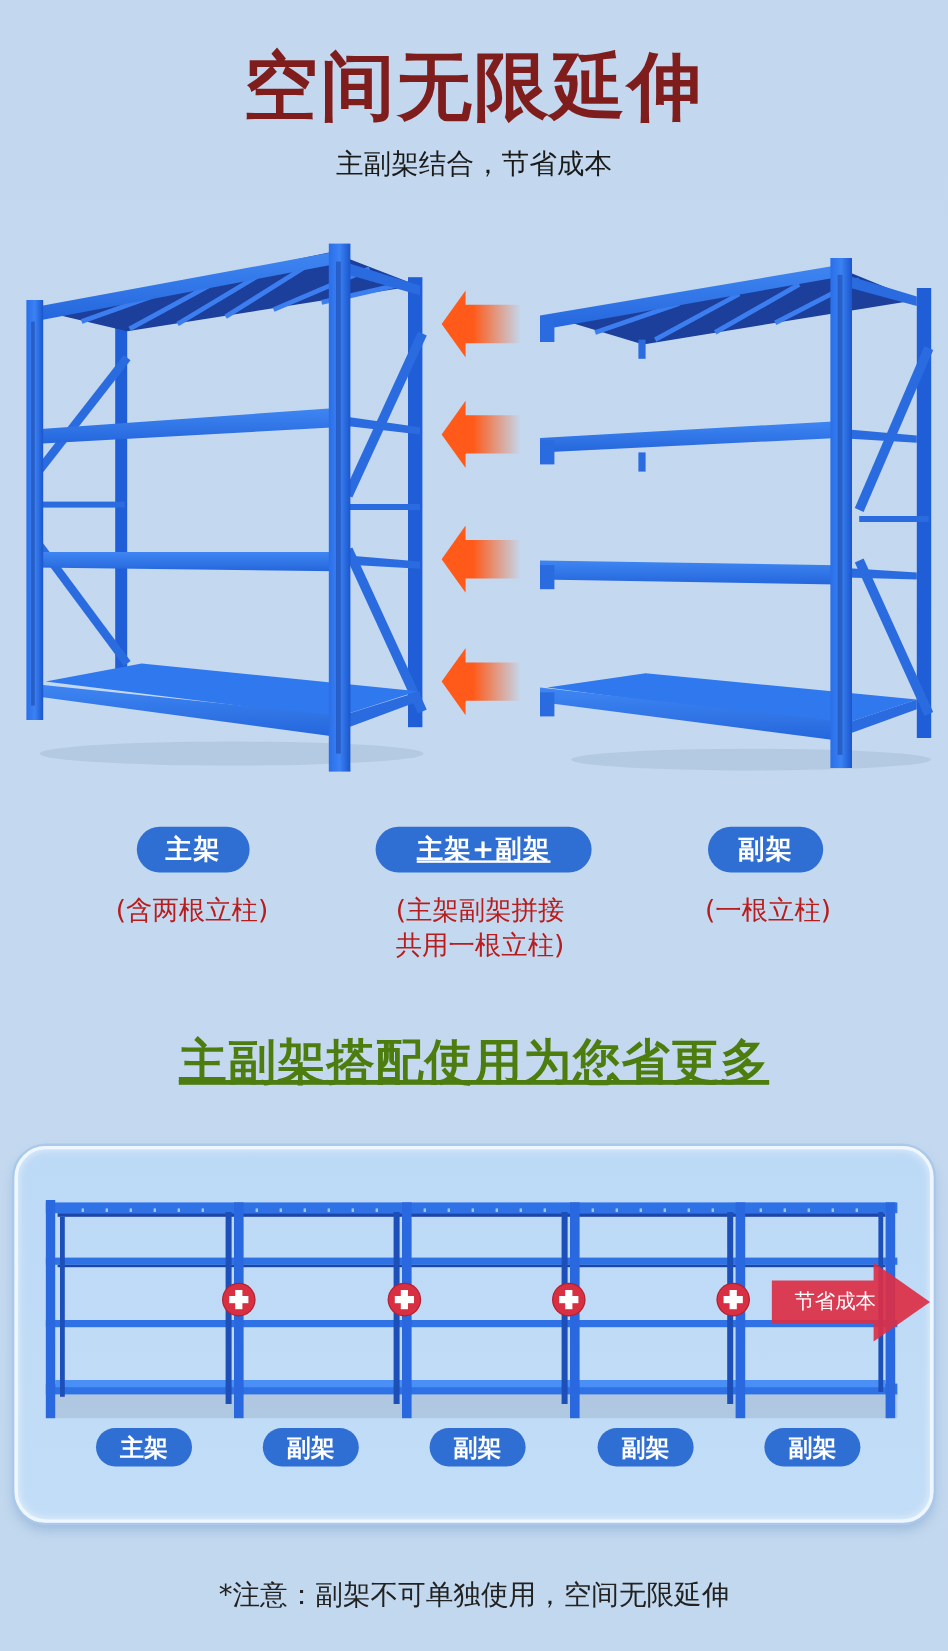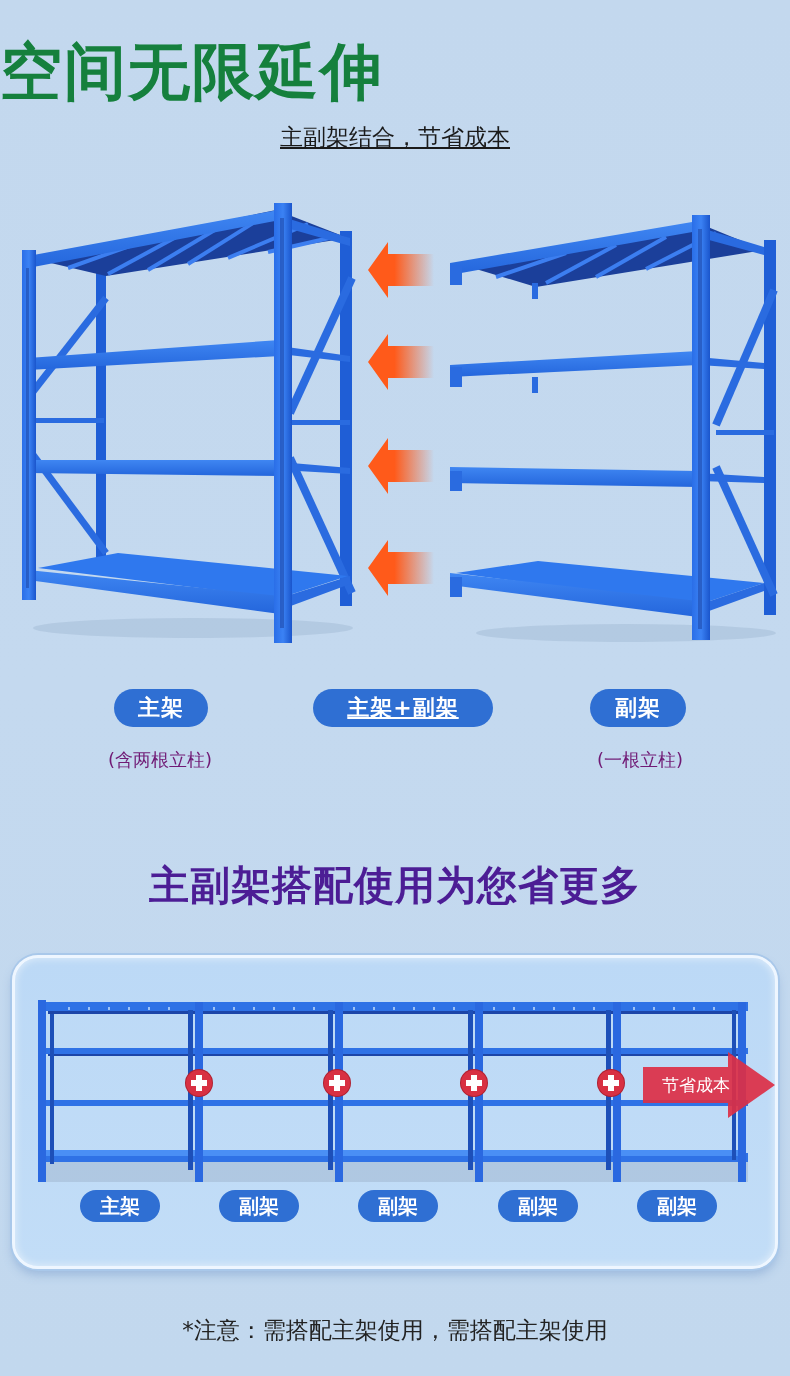--- a/index.html
+++ b/index.html
@@ -6,51 +6,52 @@
   html, body { width: 790px; height: 1376px; overflow: hidden; }
   body {
     background: linear-gradient(180deg, #c3d8ee 0%, #c4d9ef 50%, #c2d8ee 100%);
     font-family: "DejaVu Sans", "Liberation Sans", sans-serif;
     position: relative;
     color: #111;
   }
   .abs { position: absolute; }
 
   .main-title {
-    left: 0; width: 790px; top: 36px; 
-    font-size: 62px; font-weight: 900; letter-spacing: 2px; color: #15803d;
+    left: 0; width: 790px; top: 36px; text-align: center;
+    font-size: 62px; font-weight: 900; letter-spacing: 2px; color: #7f1d1d;
     line-height: 72px;
   }
   .subtitle {
     left: 0; width: 790px; top: 122px; text-align: center;
-    font-size: 23px; color: #1a1a1a; line-height: 30px; text-decoration: underline;
+    font-size: 23px; color: #1a1a1a; line-height: 30px;
   }
 
   
   .shelf-svg { position: absolute; }
 
   .arrow {
     position: absolute; left: 368px; width: 66px; height: 56px;
   }
 
   .badge {
     position: absolute; height: 38px; border-radius: 19px;
     background: #2f6fd3; color: #fff; font-size: 22px; font-weight: bold;
     display: flex; align-items: center; justify-content: center;
     letter-spacing: 1px;
   }
   .caption {
-    position: absolute; text-align: center; font-size: 18px; color: #701a75;
+    position: absolute; text-align: center; font-size: 22px; color: #b91c1c;
     line-height: 29px;
   }
 
   .section-title {
     left: 0; width: 790px; top: 858px; text-align: center;
-    font-size: 40px; font-weight: 900; color: #4c1d95; line-height: 54px;
+    font-size: 40px; font-weight: 900; color: #4d7c0f; line-height: 54px;
     letter-spacing: 1px;
+    text-decoration: underline;
   }
 
   .panel {
     left: 12px; top: 955px; width: 766px; height: 314px;
     border-radius: 26px;
     background: linear-gradient(180deg, #bcd9f6 0%, #c2ddf7 100%);
     border: 3px solid #eef6ff;
     box-shadow: 0 0 0 2px #a9c8ea, 0 6px 10px rgba(90,130,190,0.35), inset 0 0 8px rgba(255,255,255,0.6);
   }
   .rack { position: absolute; left: 38px; top: 1000px; width: 710px; height: 182px; }
@@ -202,20 +203,22 @@
 </svg>
 
 <div class="badge" style="left:114px;top:689px;width:94px;">主架</div>
 <div class="badge" style="left:313px;top:689px;width:180px;text-decoration:underline;">主架+副架</div>
 <div class="badge" style="left:590px;top:689px;width:96px;">副架</div>
 
 <div class="caption" style="left:60px;top:745px;width:200px;">
   <div>(含两根立柱)</div>
 </div>
 <div class="caption" style="left:300px;top:745px;width:200px;">
+  <div>(主架副架拼接</div>
+  <div>共用一根立柱)</div>
 </div>
 <div class="caption" style="left:540px;top:745px;width:200px;text-align:center;">
   <div>(一根立柱)</div>
 </div>
 
 <div class="abs section-title">主副架搭配使用为您省更多</div>
 
 <div class="abs panel"></div>
 
 <svg class="rack" viewBox="0 0 710 182">
@@ -292,13 +295,13 @@
   <polygon points="0,15 85,15 85,0 132,33 85,66 85,51 0,51" fill="#dc2f45" opacity="0.92"></polygon>
 </svg>
 <div class="extend-label">节省成本</div>
 
 <div class="small-badge" style="left:80px;">主架</div>
 <div class="small-badge" style="left:219px;">副架</div>
 <div class="small-badge" style="left:358px;">副架</div>
 <div class="small-badge" style="left:498px;">副架</div>
 <div class="small-badge" style="left:637px;">副架</div>
 
-<div class="abs note">*注意：需搭配主架使用，需搭配主架使用</div>
+<div class="abs note">*注意：副架不可单独使用，空间无限延伸</div>
 
 </body></html>

